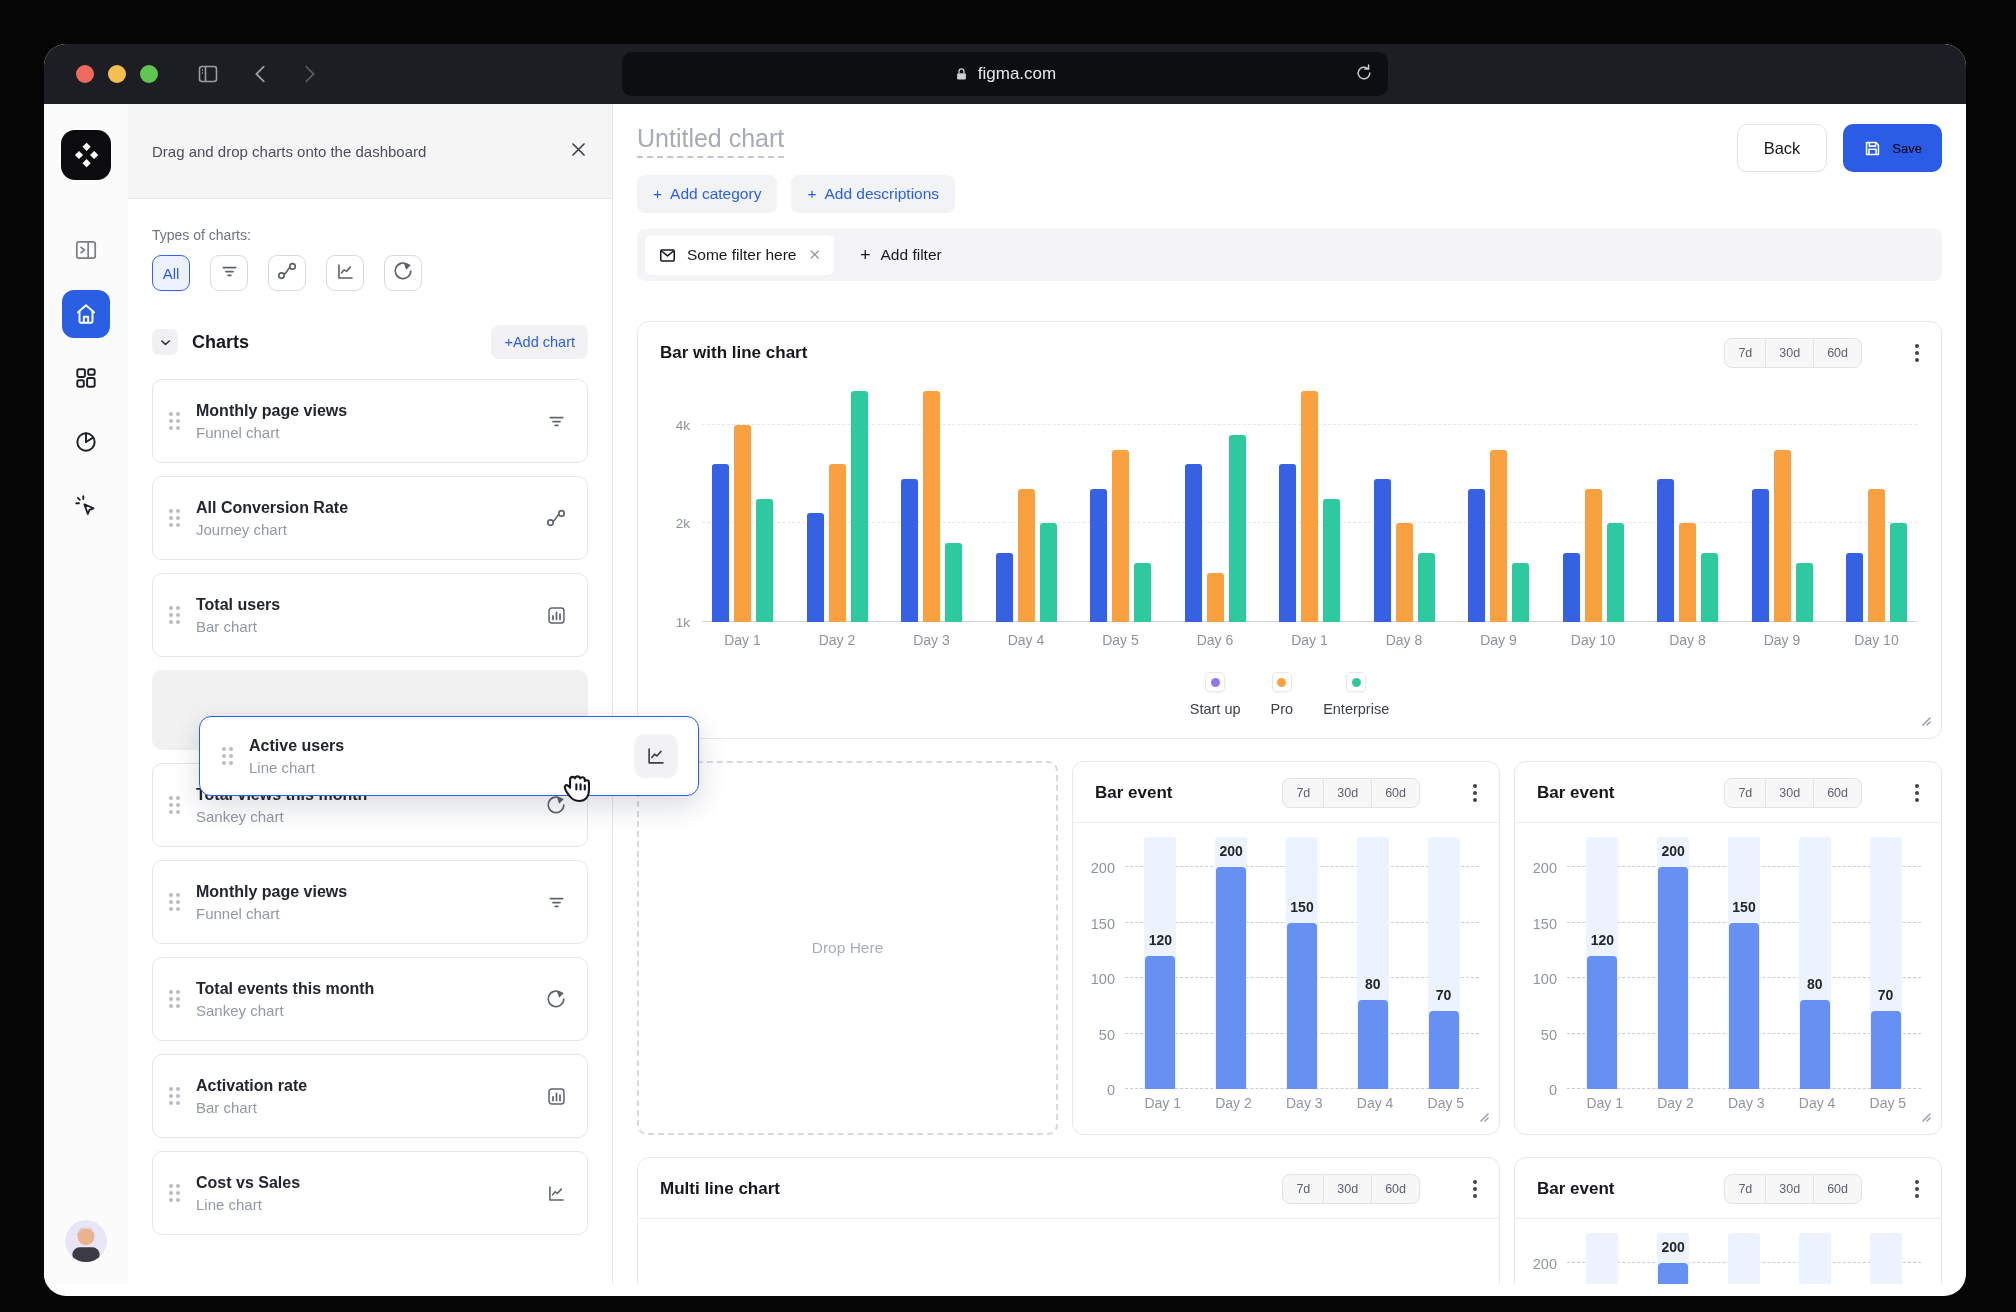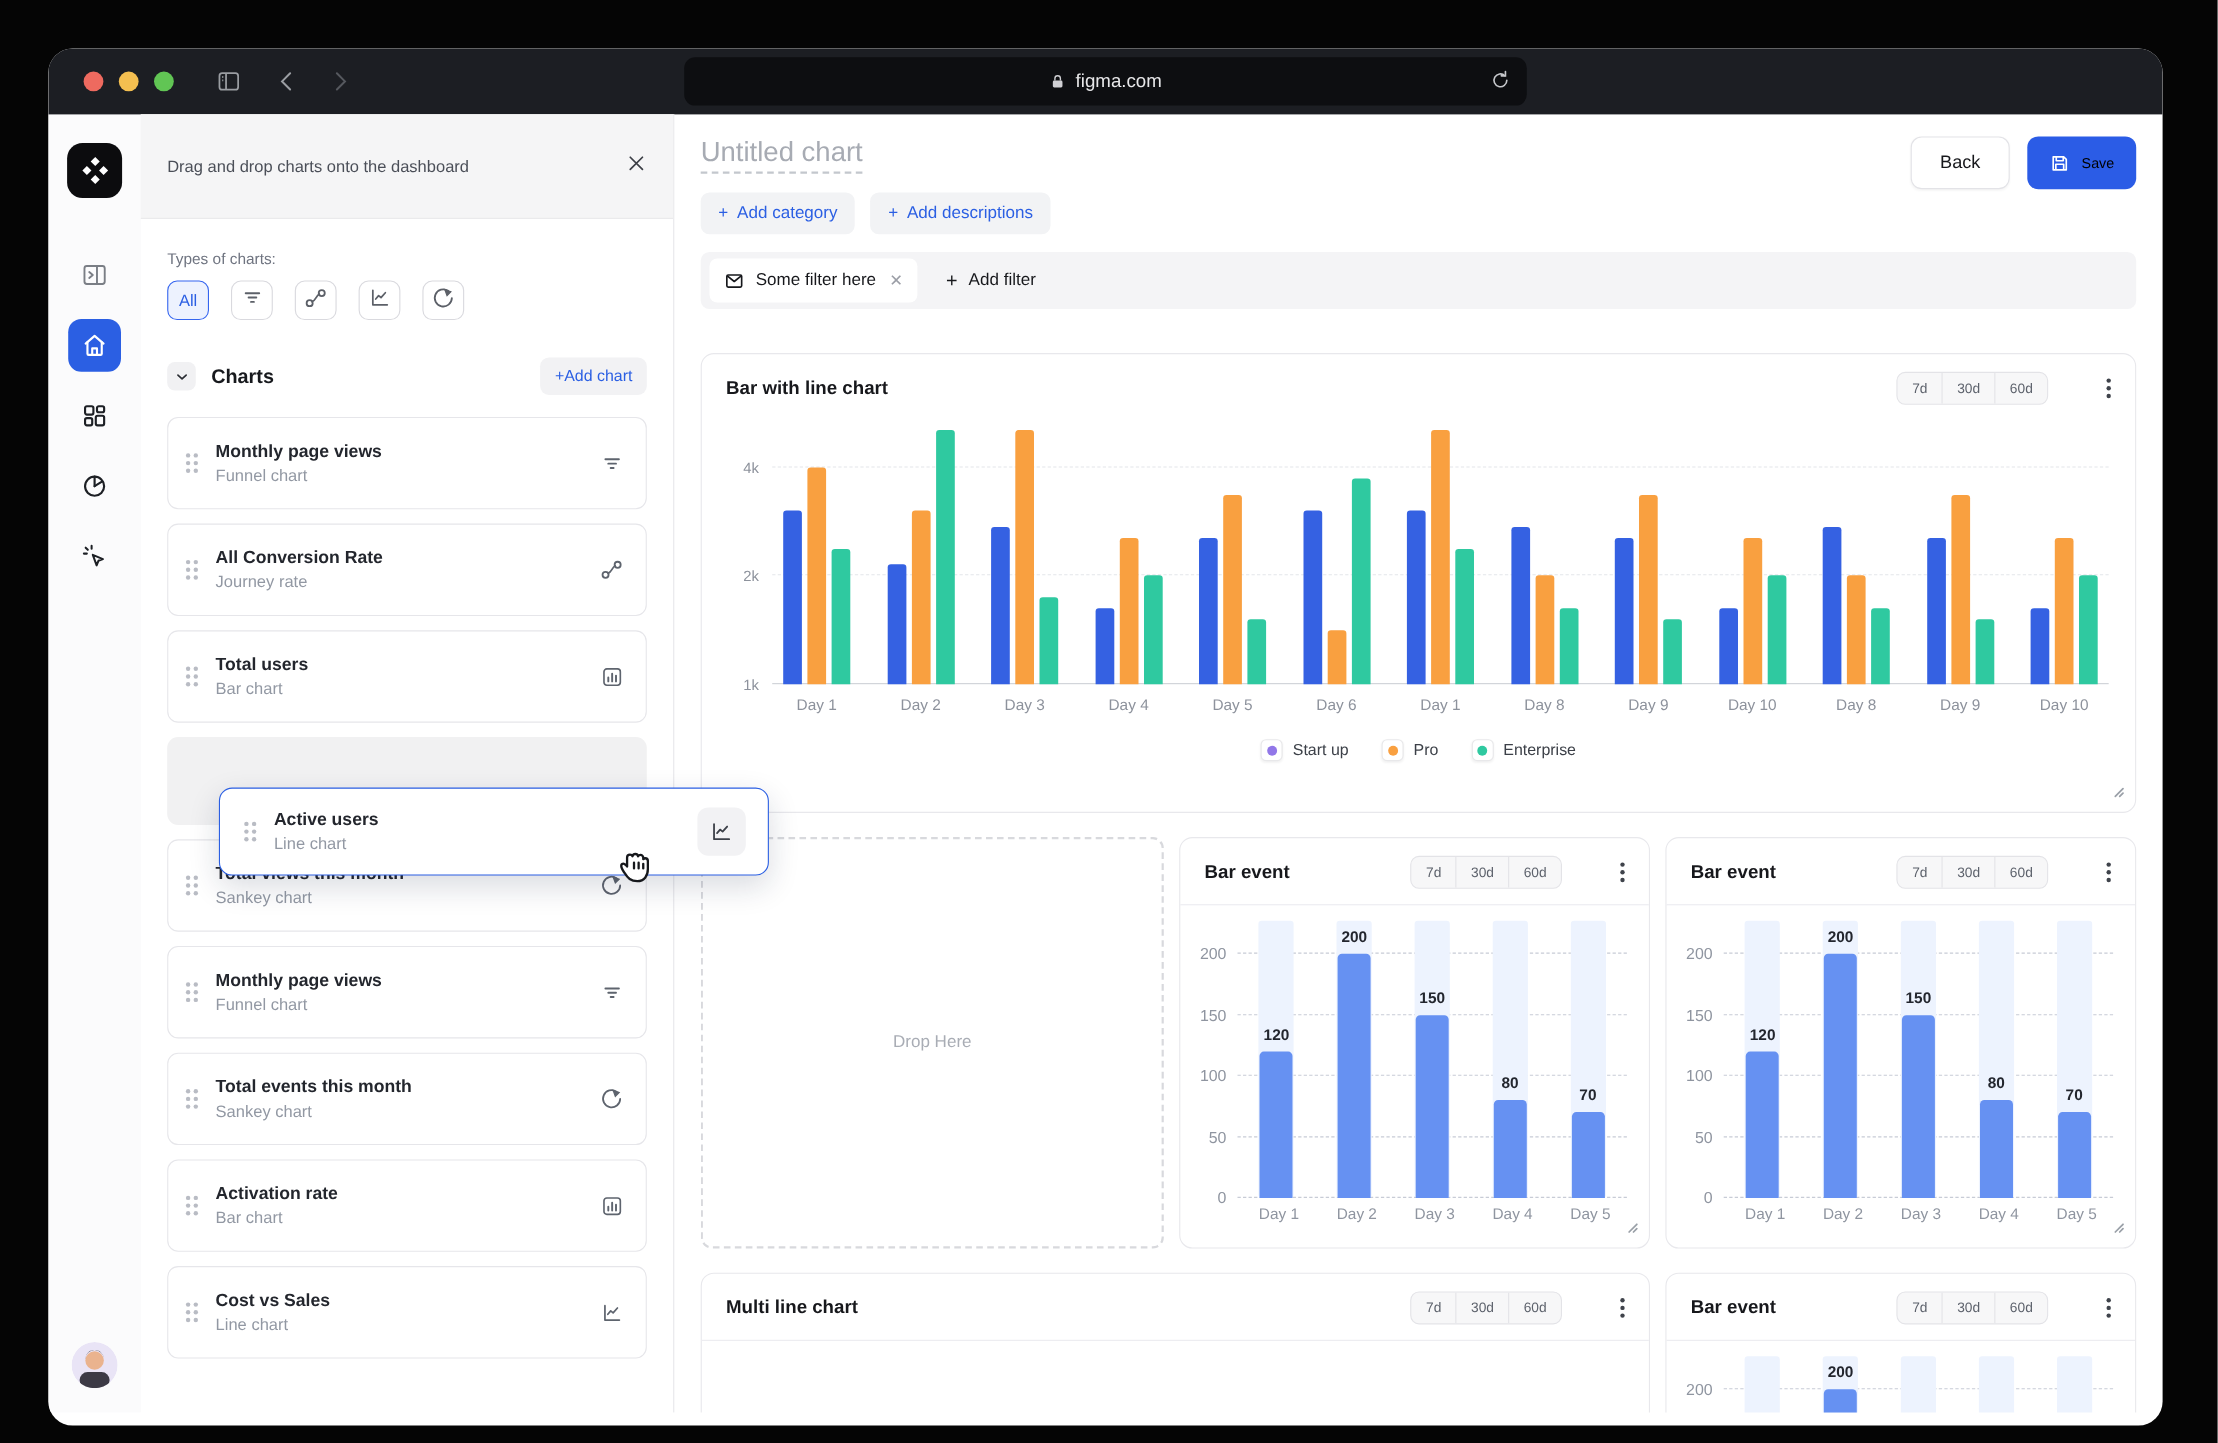--- a/index.html
+++ b/index.html
@@ -101,21 +101,21 @@
   .big-plot { position:relative; height:240px; }
   .baseline { position:absolute; left:0; right:0; bottom:0; border-bottom:1.5px solid #ced1d6; }
   .gridline { position:absolute; left:0; right:0; border-bottom:1.5px dashed #e4e6ea; }
   .ylab { position:absolute; left:-42px; font-size:13.5px; color:#8d929c; width:30px; text-align:right; }
   .groups { position:absolute; inset:0; display:flex; justify-content:space-between; align-items:flex-end; padding:0 10px; }
   .bar-group { display:flex; gap:5px; align-items:flex-end; }
   .bar { width:17px; border-radius:3px 3px 0 0; }
   .xlabels { display:flex; justify-content:space-between; padding:0 10px; margin-top:10px; }
   .xlab { width:61px; text-align:center; font-size:14px; color:#8d929c; }
   .legend { display:flex; justify-content:center; gap:30px; margin-top:24px; }
-  .legend-item { display:flex; align-items:center; gap:9px; font-size:14.5px; color:#3c4048; }
+  .legend-item { display:flex; align-items:center; gap:9px; font-size:14.5px; color:#3c4048;flex-direction:column; }
   .legend-swatch { width:20px; height:20px; border:1px solid #e8e8ea; border-radius:5px; background:#fff; display:flex; align-items:center; justify-content:center; box-shadow:0 1px 2px rgba(0,0,0,.05); }
   .legend-swatch i { width:9px; height:9px; border-radius:50%; display:block; }
   .resize-handle { position:absolute; right:9px; bottom:7px; color:#9aa0a8; }
 
   .grid-row { margin-top:22px; display:flex; gap:14px; height:374px; }
   .dropzone { flex:1; border:2px dashed #d8d9dd; border-radius:10px; display:flex; align-items:center; justify-content:center;
               color:#a9adb5; font-size:15.5px; }
   .mini-panel { width:428px; flex-shrink:0; }
   .pc-divider { height:1px; background:#ececf0; margin-top:14px; }
   .mini-chart { padding:14px 20px 0 8px; display:flex; }
@@ -308,21 +308,21 @@
               <span class="drag-handle">
                 <i></i>
                 <i></i>
                 <i></i>
                 <i></i>
                 <i></i>
                 <i></i>
               </span>
               <div class="card-texts">
                 <div class="card-title">All Conversion Rate</div>
-                <div class="card-sub">Journey rate</div>
+                <div class="card-sub">Journey chart</div>
               </div>
               <span class="card-icon">
                 <svg width="22" height="22" viewBox="0 0 24 24" fill="none" stroke="currentColor" stroke-width="1.8">
                   <circle cx="6" cy="17" r="3"></circle>
                   <circle cx="18" cy="7" r="3"></circle>
                   <path d="M8.5 15.5c3.5-1 4-6 7-7.5" stroke-linecap="round"></path>
                 </svg>
               </span>
             </div>
             <div class="chart-card">

